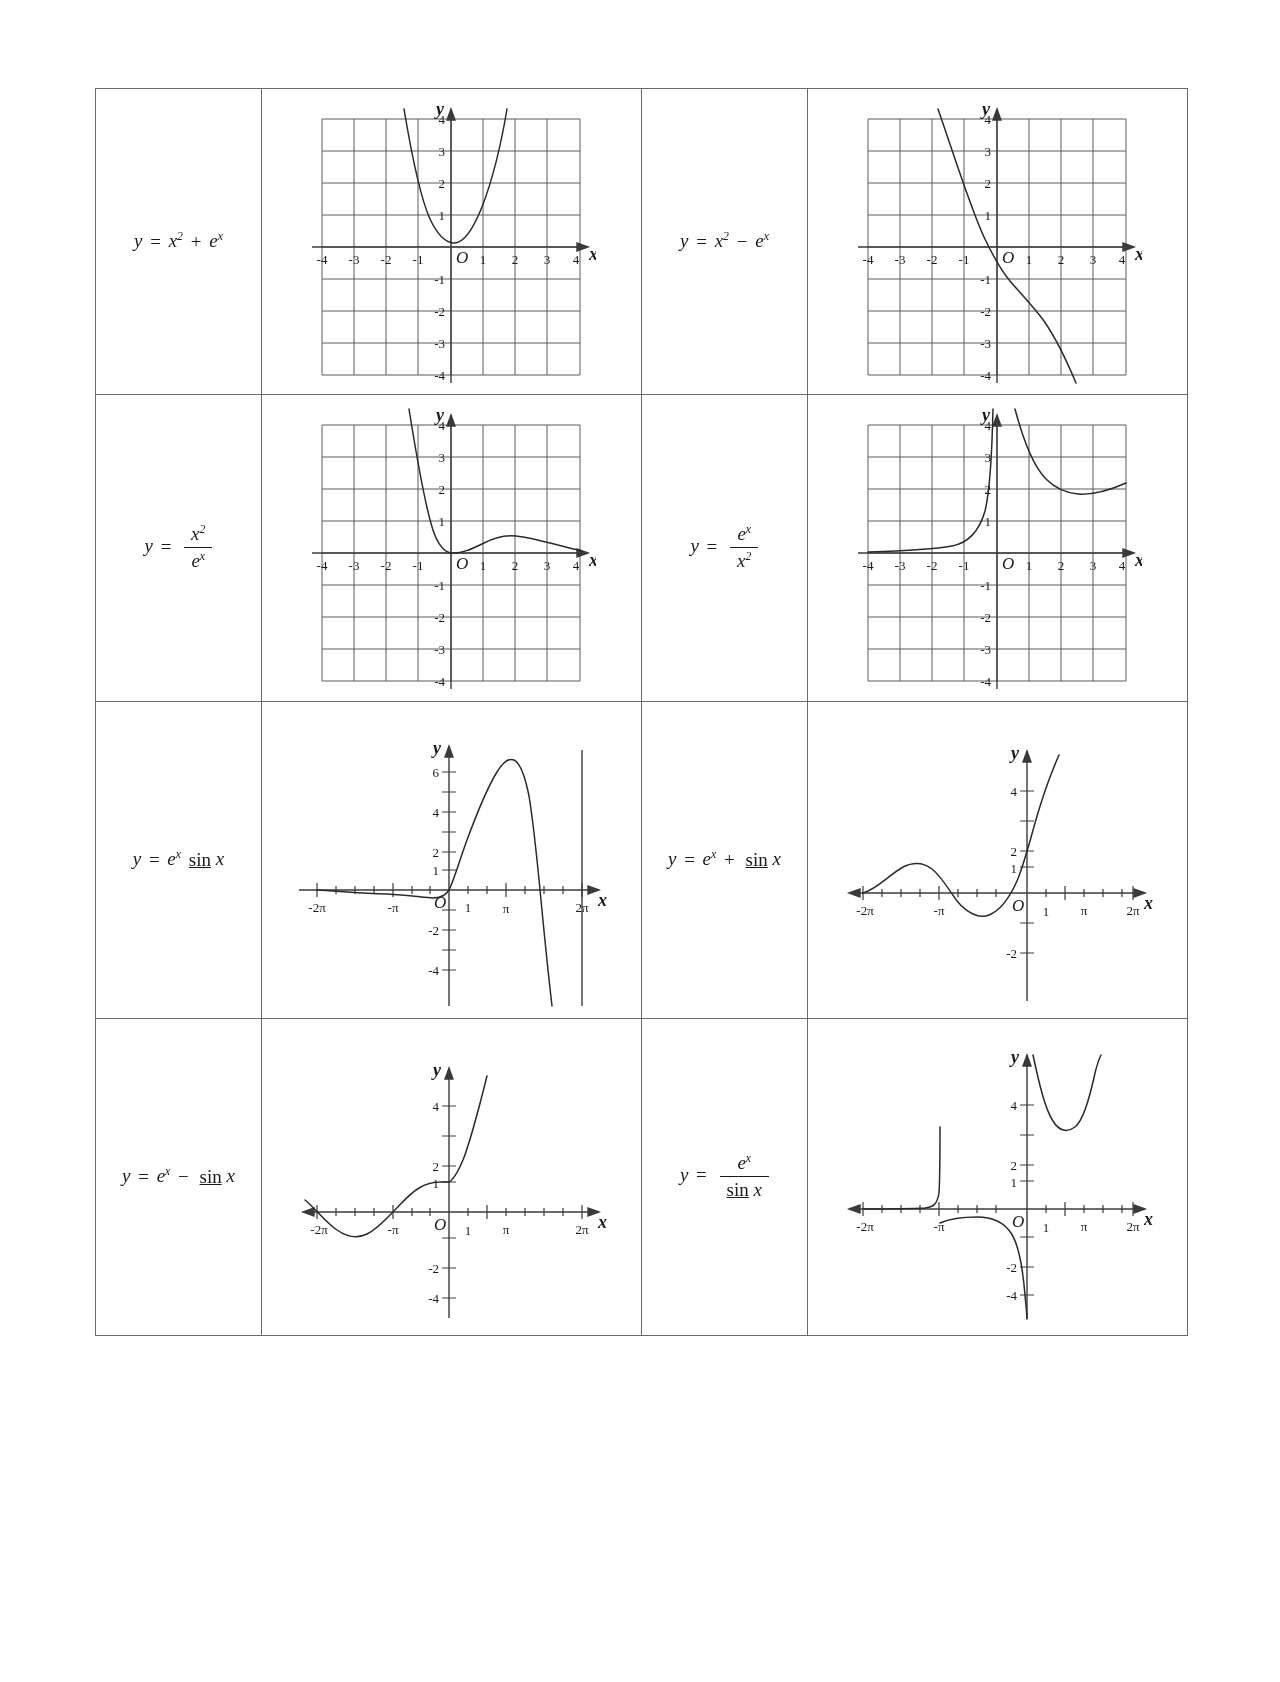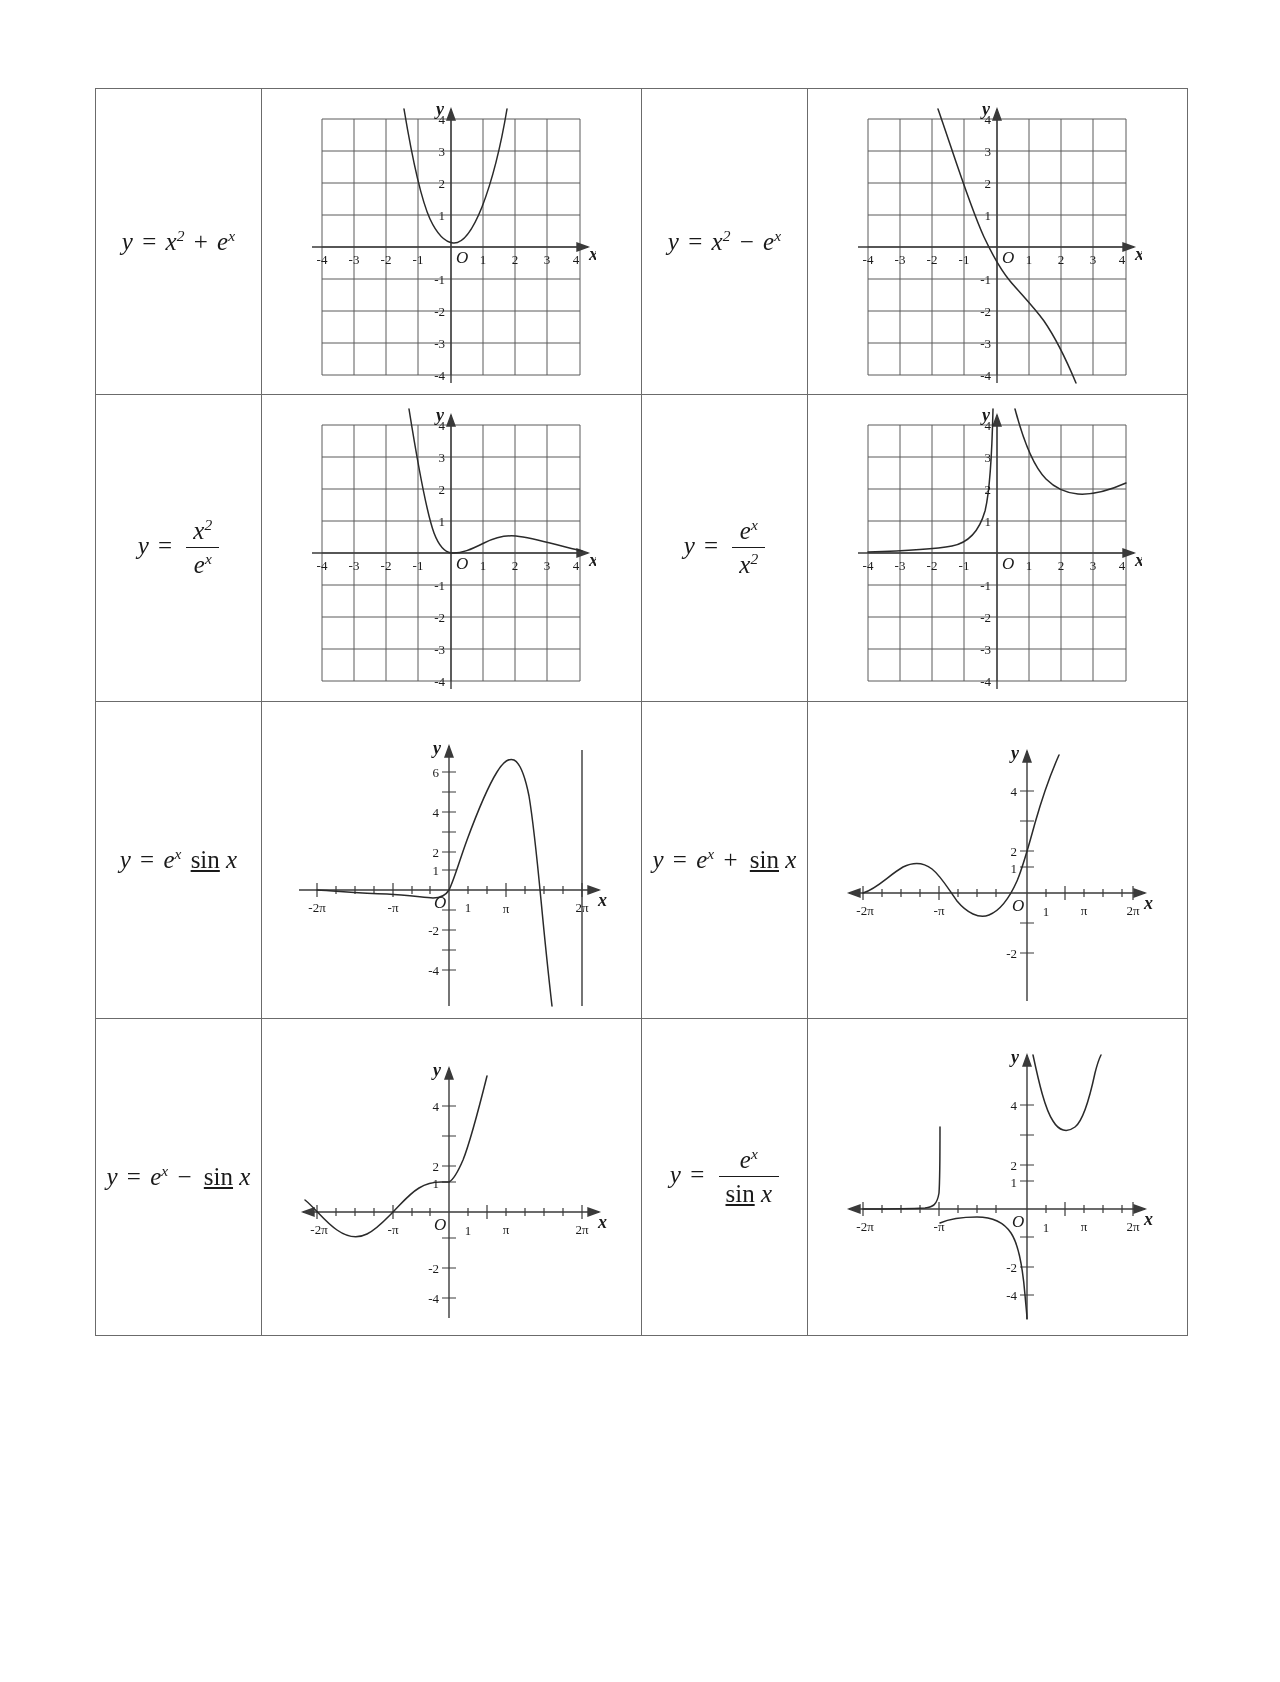--- a/index.html
+++ b/index.html
@@ -3,21 +3,21 @@
 <meta charset="utf-8">
 <style>
   html,body{margin:0;padding:0;background:#fff;}
   body{width:1280px;height:1682px;font-family:"Liberation Serif",serif;color:#1a1a1a;}
   .page{position:relative;width:1280px;height:1682px;}
   table.grid{position:absolute;left:95px;top:88px;width:1093px;height:1248px;
     border-collapse:collapse;table-layout:fixed;}
   table.grid td{border:1.2px solid #6b6b6b;padding:0;vertical-align:middle;position:relative;}
   .col-f{width:150px;}
   .col-g{width:345px;}
-  .formula{font-family:"Liberation Serif",serif;font-size:25px;font-style:italic;
+  .formula{font-family:"Liberation Serif",serif;font-size:19px;font-style:italic;
     text-align:center;line-height:1.2;white-space:nowrap;}
   .formula .op{font-style:normal;padding:0 3px;}
   .formula .fn{font-style:normal;padding-left:3px;text-decoration:underline;}
   sup{font-size:0.62em;vertical-align:super;font-style:italic;}
   .frac{display:inline-block;vertical-align:middle;text-align:center;margin-left:5px;}
   .frac .num{display:block;padding:0 7px 1px 7px;}
   .frac .den{display:block;border-top:1.4px solid #1a1a1a;padding:2px 7px 0 7px;}
   .gwrap{display:flex;align-items:center;justify-content:center;height:100%;}
   svg{display:block;}
   text{font-family:"Liberation Serif",serif;fill:#1a1a1a;}

